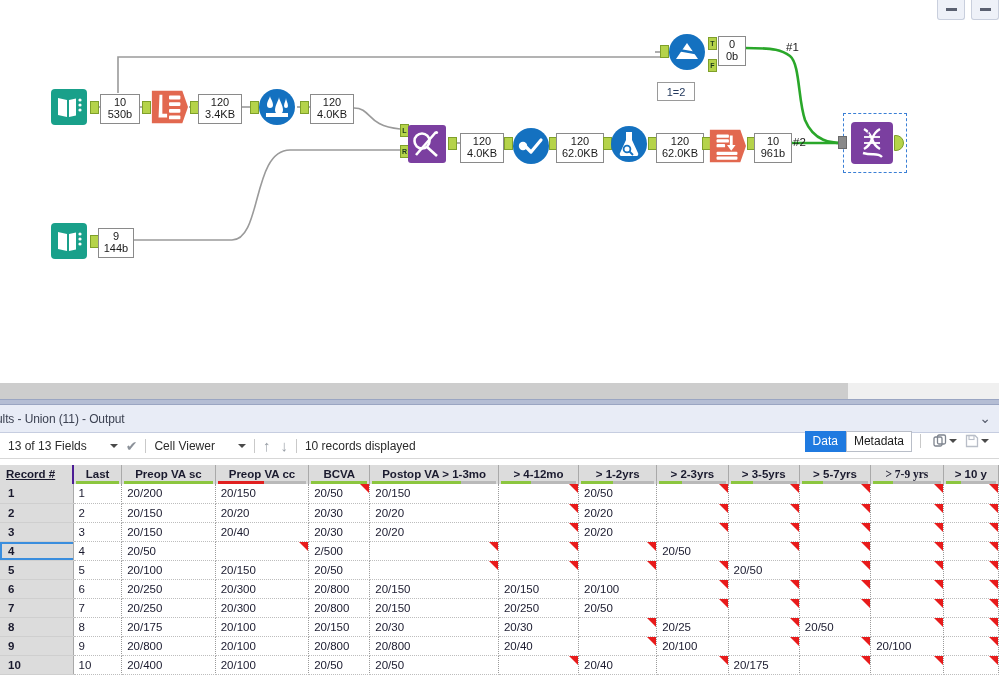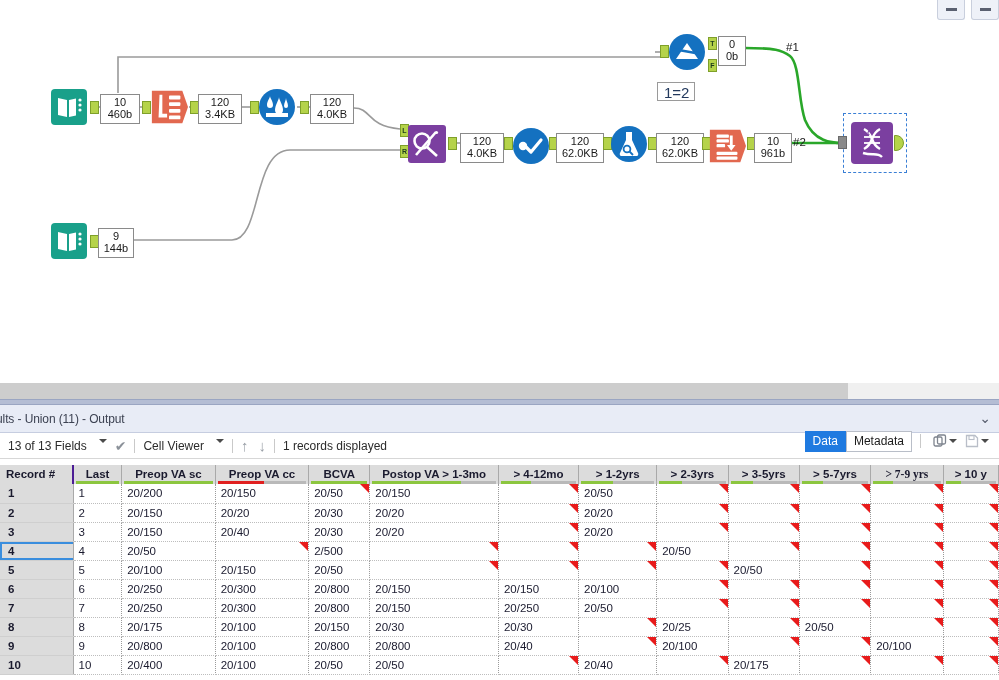--- a/index.html
+++ b/index.html
@@ -88,21 +88,21 @@
     position: absolute;
     background: #ffffff;
     border: 1px solid #9a9a9a;
     font-size: 11.5px;
     line-height: 15px;
     color: #23395d;
     padding: 3px 6px;
     font-family: "Liberation Sans", sans-serif;
     white-space: pre-line;
   }
-  .anno.small { font-size: 15px; padding: 2px 6px; color:#23395d; }
+  .anno.small { font-size: 11px; padding: 2px 6px; color:#23395d; }
 
   .conn-label {
     position: absolute;
     font-size: 11.5px;
     color: #1a1a1a;
     font-family: "Liberation Sans", sans-serif;
   }
 
   
   .sel-box {
@@ -157,21 +157,21 @@
   #results-toolbar {
     position: relative;
     height: 26px;
     background: #ffffff;
     border-bottom: 1px solid #d7d7d7;
     display: flex; align-items: center;
     font-size: 12px; color: #2b2b2b;
     padding-left: 8px;
     gap: 0px;
   }
-  #results-toolbar .item { display:flex; gap:8px; white-space:nowrap; }
+  #results-toolbar .item { display:flex; align-items:center; gap:19px; white-space:nowrap; }
   #results-toolbar .sep {
     width:1px; height:14px; background:#c9c9c9; margin: 0 8px;
   }
   .caret-dn {
     width:0;height:0;border-left:4px solid transparent;border-right:4px solid transparent;
     border-top:4px solid #4a4a4a; display:inline-block;
   }
   .check-mark { color:#8b9199; font-size:14px; line-height:12px; }
   .arrow-g { color:#9aa0a8; font-size:15px; line-height:12px; }
 
@@ -210,20 +210,21 @@
     height: 19px;
     padding: 0 6px 2px 6px;
     text-align: center;
     position: relative;
     white-space: nowrap;
     overflow: hidden;
   }
   table.grid th.rec {
     text-align: left; 
     border-right: 2px solid #4c1d95;
+    text-decoration: underline;
   }
   
   .qbar {
     position:absolute; left:2px; right:2px; bottom:0px; height:3px;
     background:#b9b9b9;
   }
   .qbar i { display:block; height:3px; background:#8cc63f; }
   .qbar i.red { background:#e02020; }
 
   table.grid td {
@@ -308,21 +309,21 @@
       <path d="M8 10 L17 12 L17 29 L8 27 Z" fill="#ffffff"></path>
       <path d="M19 12 L26 10.5 L26 27.5 L19 29 Z" fill="#ffffff"></path>
       <circle cx="30" cy="12" r="1.6" fill="#ffffff"></circle>
       <circle cx="30" cy="17" r="1.6" fill="#ffffff"></circle>
       <circle cx="30" cy="22" r="1.6" fill="#ffffff"></circle>
     </svg>
   </div>
   <div class="stub" style="left:90px; top:101px;"></div>
   <div class="rc-box" style="left:100px; top:94px; width:40px;">
     <span class="n1">10</span>
-    <span class="n2">460b</span>
+    <span class="n2">530b</span>
   </div>
 
   <div class="stub" style="left:142px; top:101px;"></div>
   <div class="tool-icon" style="left:150px; top:88px;">
     <svg width="40" height="38" viewBox="0 0 40 38">
       <path d="M2 2 L34 2 L40 19 L34 36 L2 36 Z" fill="#e2684f"></path>
       <rect x="20" y="7" width="12" height="4" rx="1" fill="#ffffff"></rect>
       <rect x="20" y="14" width="12" height="4" rx="1" fill="#ffffff"></rect>
       <rect x="20" y="21" width="12" height="4" rx="1" fill="#ffffff"></rect>
       <rect x="20" y="28" width="12" height="4" rx="1" fill="#ffffff"></rect>
@@ -490,21 +491,21 @@
     <span class="check-mark" style="margin-left:8px;">✔</span>
     <span class="sep"></span>
     <div class="item">
       <span>Cell Viewer</span>
       <span class="caret-dn" style="margin-left:4px;"></span>
     </div>
     <span class="sep"></span>
     <span class="arrow-g">↑</span>
     <span class="arrow-g" style="margin-left:10px;">↓</span>
     <span class="sep"></span>
-    <span>1 records displayed</span>
+    <span>10 records displayed</span>
 
     <div class="right">
       <span class="seg active">Data</span>
       <span class="seg">Metadata</span>
       <span class="sep"></span>
       <span class="icon-btn">
         <svg width="14" height="14" viewBox="0 0 14 14">
             <rect x="1" y="3" width="8" height="9" rx="1.5" fill="none" stroke="#7e848e" stroke-width="1.3"></rect>
             <rect x="4.5" y="1" width="8" height="9" rx="1.5" fill="none" stroke="#7e848e" stroke-width="1.3"></rect>
           </svg>

